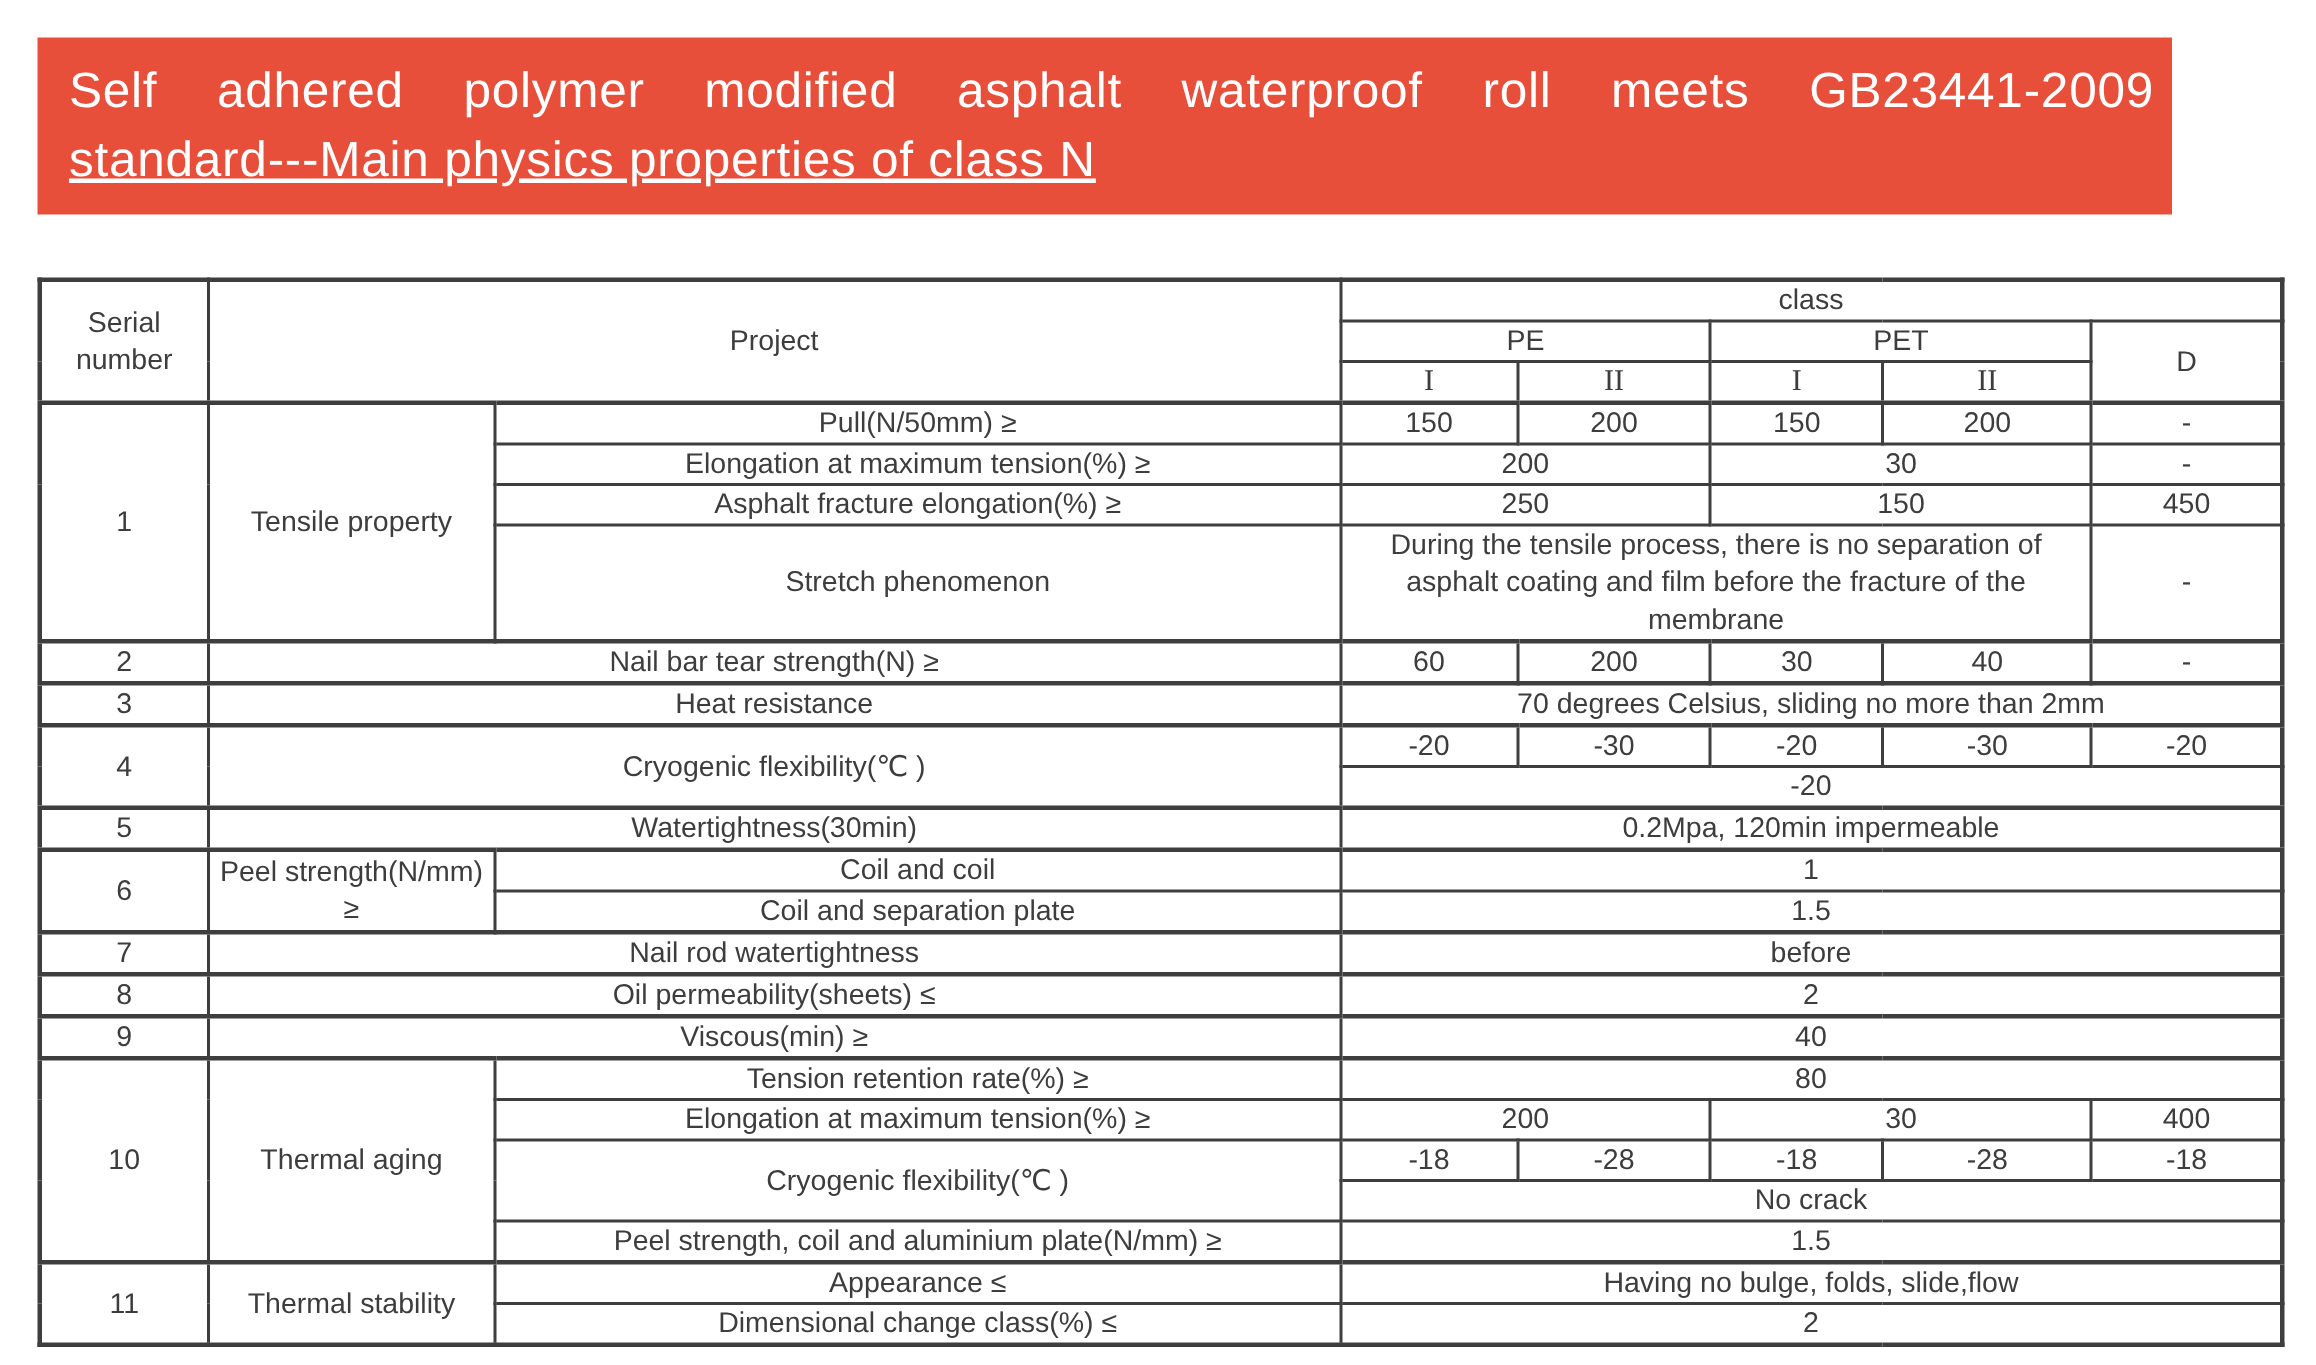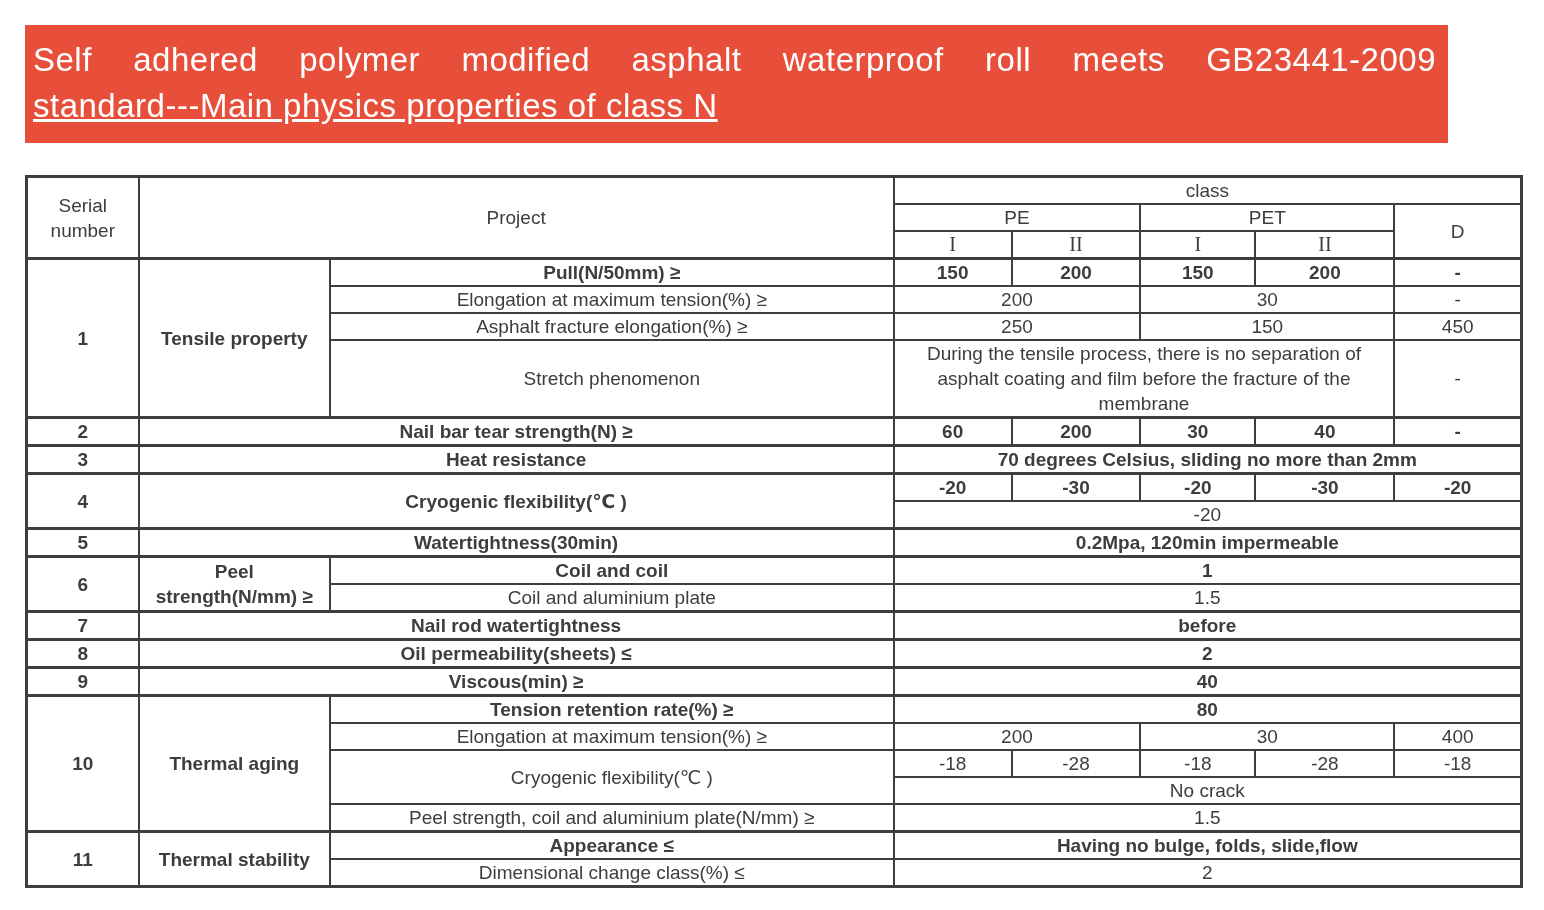--- a/index.html
+++ b/index.html
@@ -7,21 +7,21 @@
     width:1544px; height:910px;
     background:#ffffff;
     position:relative;
     font-family:"Liberation Sans","DejaVu Sans",sans-serif;
     color:#3d3d3d;
   }
   .banner {
     position:absolute; left:25px; top:25px;
     width:1423px; height:118px;
     box-sizing:border-box;
-    padding:12px 12px 0 8px;
+    padding:12px 12px 0 21px;
     font-size:33px; line-height:46px;
     letter-spacing:0.5px;
   }
   .banner .l1 { text-align:justify; text-align-last:justify; }
   .banner .l2 { text-align:left;text-decoration:underline; }
 
   table.spec {
     position:absolute; left:25px; top:175px;
     width:1498px;
     border-collapse:collapse;
@@ -31,22 +31,22 @@
   table.spec td, table.spec th {
     border:2px solid #3e3e3e;
     text-align:center;
     vertical-align:middle;
     font-weight:normal;
     padding:0 3px;
     height:24px;
     line-height:25px;
     box-sizing:border-box;
   }
-  table.spec { border:3px solid #3e3e3e; }
-  tr.sec > td { border-top-width:3px;font-weight:bold; }
+  table.spec { border:3px solid #3e3e3e;margin-top:10px; }
+  tr.sec > td { border-top-width:3px; }
   td.multiline { line-height:26px; }
   .roman {
     font-family:"Liberation Serif","DejaVu Serif",serif;
     font-size:20px;
   }
 </style>
 </head>
 <body>
 
 <div class="banner" style="background:#E84F3B; color:#FFFFFF;">
@@ -147,21 +147,21 @@
     <td colspan="5">0.2Mpa, 120min impermeable</td>
   </tr>
 
   <tr class="sec">
     <td rowspan="2">6</td>
     <td rowspan="2">Peel strength(N/mm) ≥</td>
     <td>Coil and coil</td>
     <td colspan="5">1</td>
   </tr>
   <tr>
-    <td>Coil and aluminium plate</td>
+    <td>Coil and separation plate</td>
     <td colspan="5">1.5</td>
   </tr>
 
   <tr class="sec">
     <td>7</td>
     <td colspan="2">Nail rod watertightness</td>
     <td colspan="5">before</td>
   </tr>
 
   <tr class="sec">

